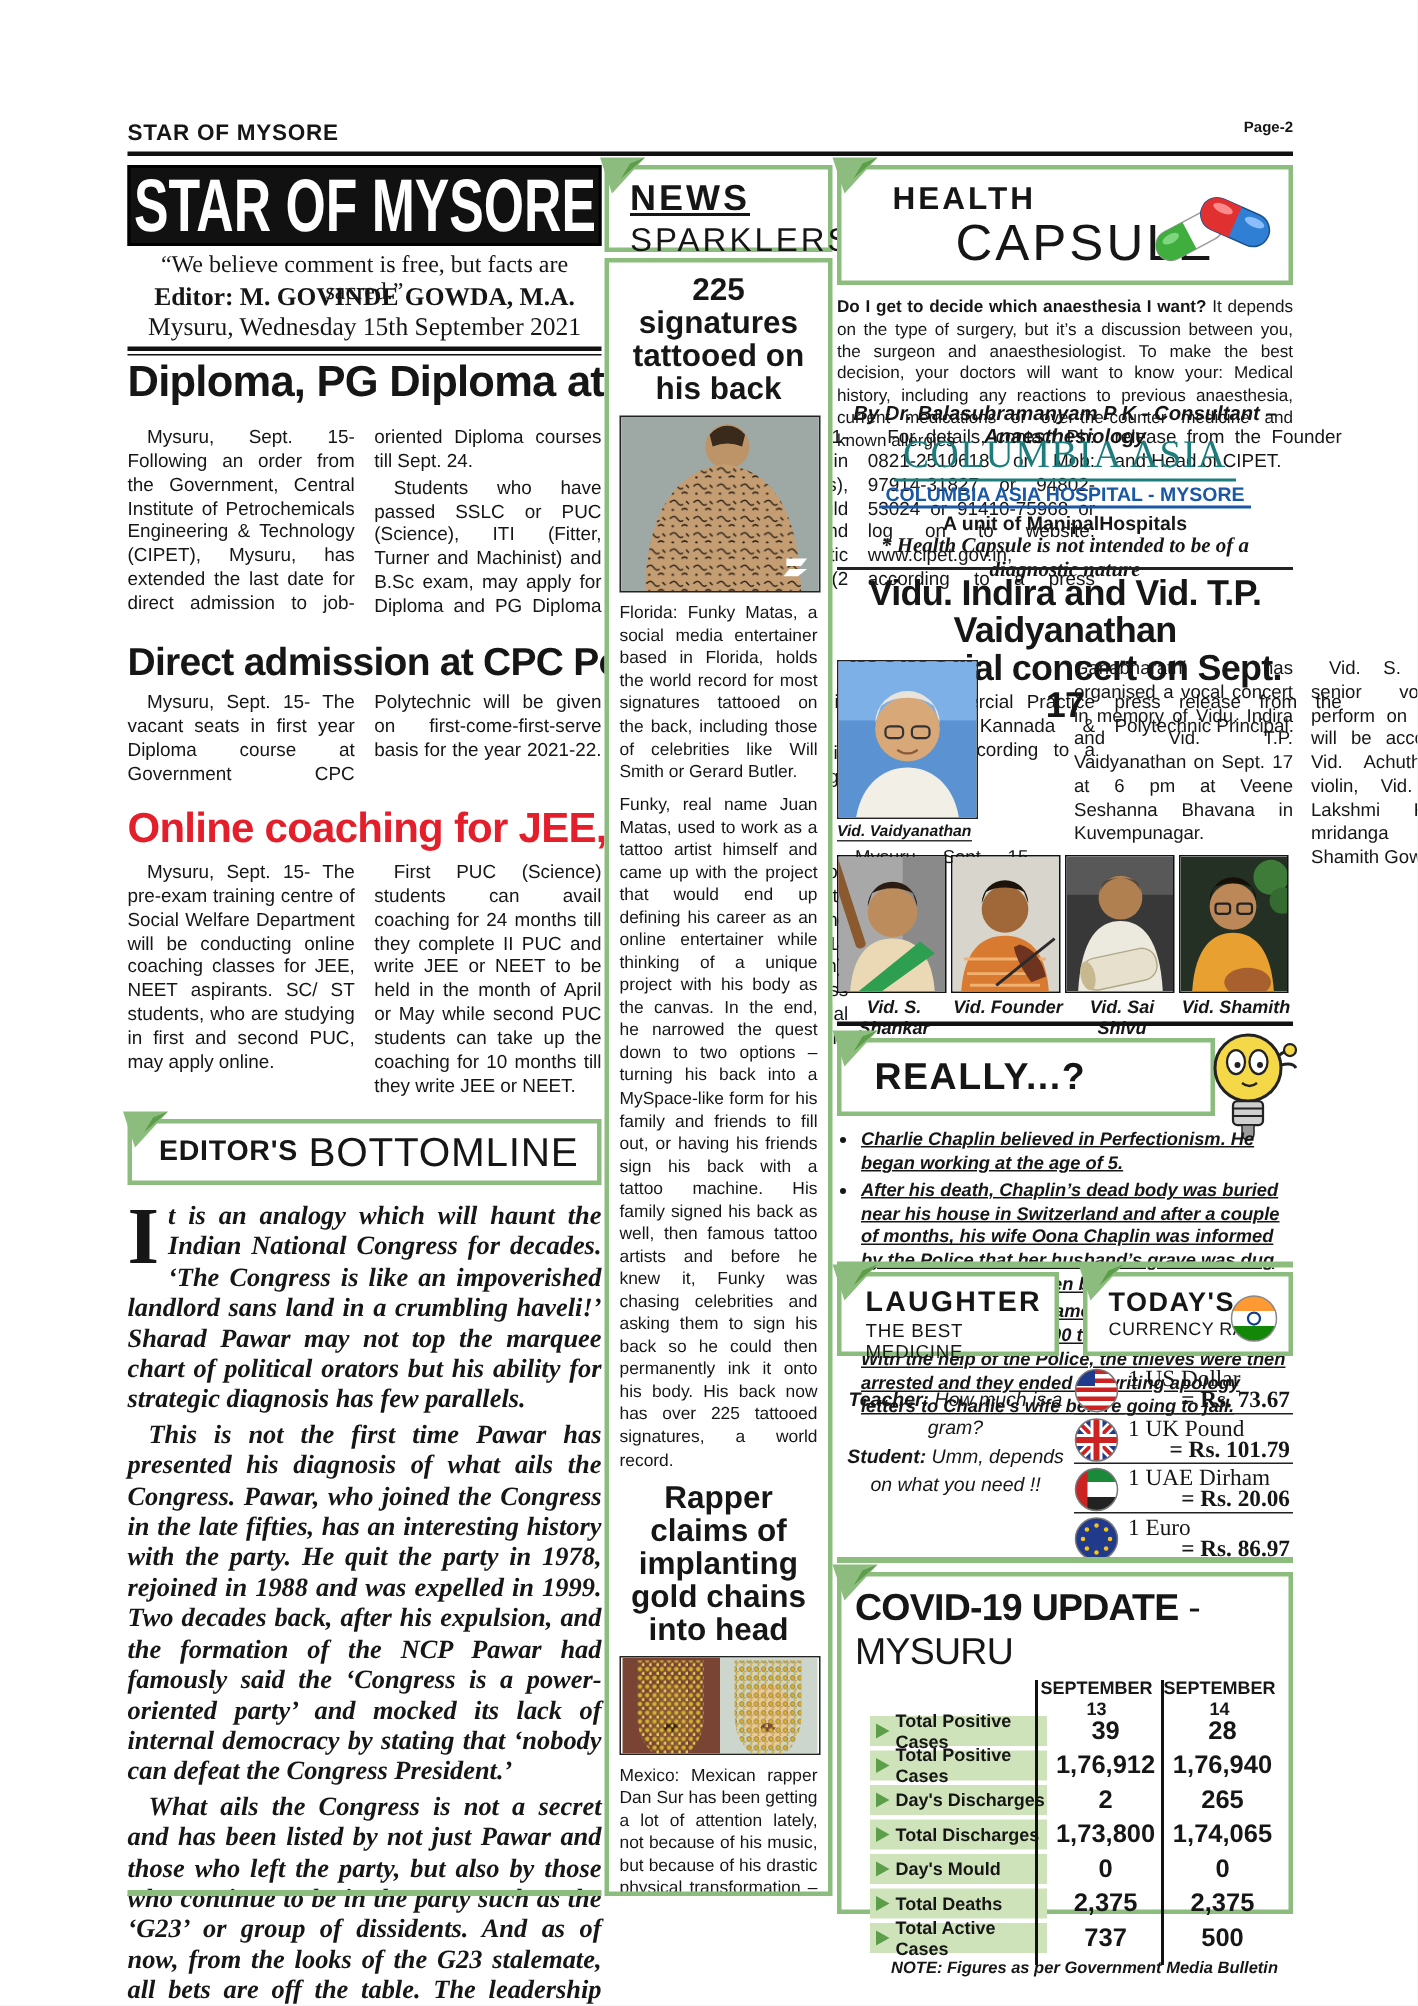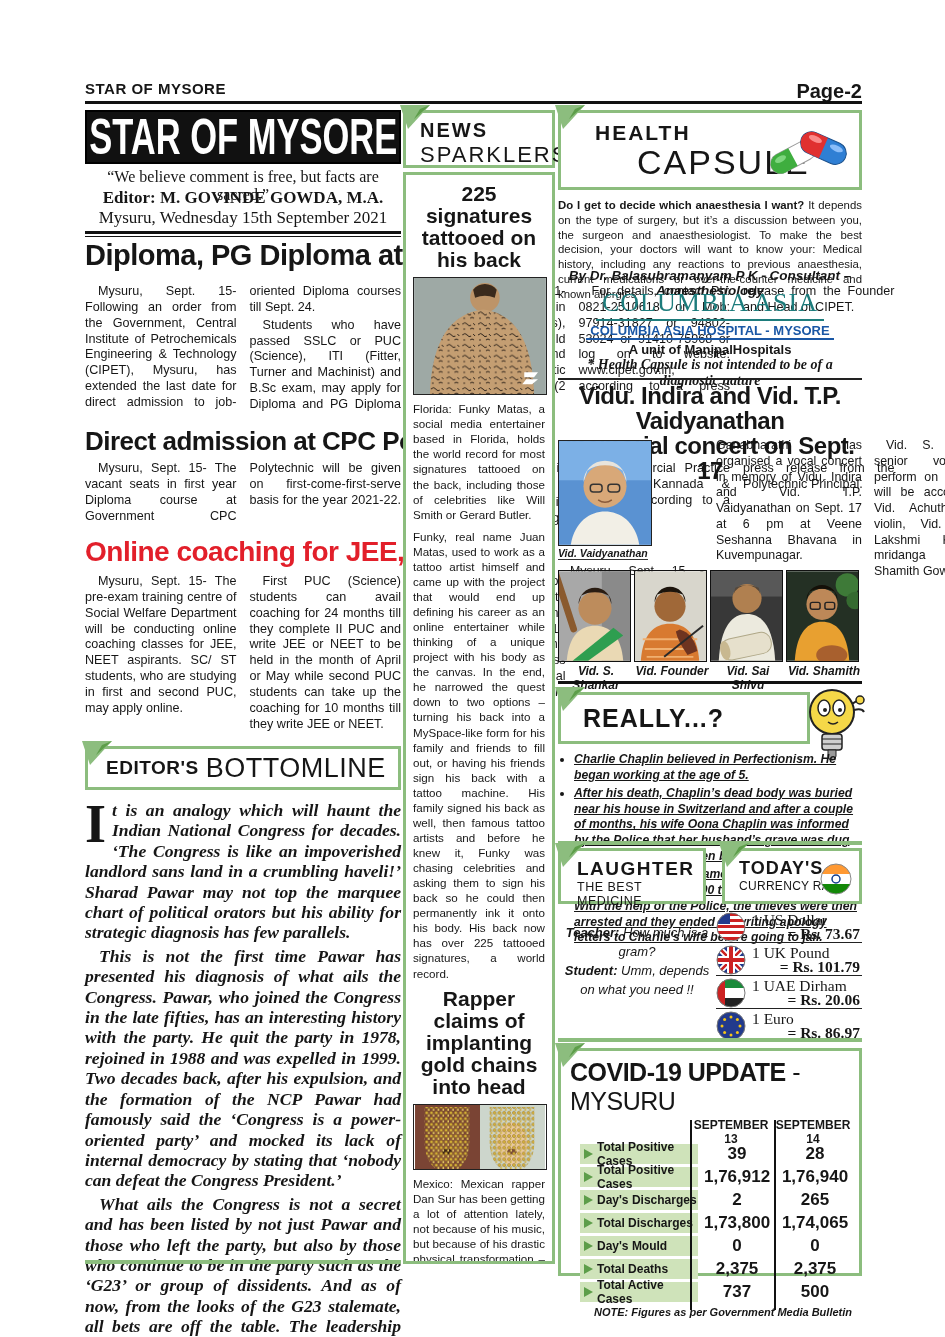--- a/index.html
+++ b/index.html
@@ -10,21 +10,21 @@
     --ink:#161616;
   }
   *{box-sizing:border-box;margin:0;padding:0;}
   body{background:#ececec;font-family:"Liberation Sans",sans-serif;color:var(--ink);}
   .page{position:relative;width:945px;height:1337px;background:#fff;margin:0 auto;overflow:hidden;}
 
   
   .runhead{position:absolute;left:85px;top:80px;width:777px;height:20px;}
   .runhead .lft{position:absolute;left:0;font-weight:700;font-size:15px;letter-spacing:.5px;}
   .runhead .ctr{position:absolute;left:0;right:120px;text-align:center;font-weight:700;font-size:16px;}
-  .runhead .rgt{position:absolute;right:0;font-weight:700;font-size:20px;}
+  .runhead .rgt{position:absolute;right:0;font-weight:700;font-size:10px;}
   .toprule{position:absolute;left:85px;top:101px;width:777px;height:3px;background:#111;}
 
   
   .col-left{position:absolute;left:85px;top:108px;width:316px;height:1160px;}
   .col-mid{position:absolute;left:403px;top:108px;width:152px;height:1160px;}
   .col-right{position:absolute;left:558px;top:108px;width:304px;height:1170px;}
 
   
   .mast{position:absolute;top:2px;left:0;width:100%;height:54px;background:#111;color:#fff;
         display:flex;align-items:center;justify-content:center;border:2px solid #000;}
@@ -55,21 +55,21 @@
 
   .bottomtext{position:absolute;top:692px;width:100%;height:462px;font-family:"Liberation Serif",serif;
               font-style:italic;font-weight:700;font-size:17.6px;line-height:1.16;text-align:justify;}
   .bottomtext p{margin:0 0 3px 0;text-indent:14px;}
   .bottomtext p.first{text-indent:0;}
   .dropcap{float:left;font-size:54px;line-height:.8;font-style:normal;padding:3px 6px 0 0;}
   .leftend{position:absolute;top:1152px;width:100%;height:4px;background:var(--green);}
 
   
   .newsbox{position:absolute;top:2px;left:0;width:100%;height:58px;padding:6px 0 0 14px;}
-  .newsbox .n1{font-weight:700;font-size:20px;letter-spacing:2px;}
+  .newsbox .n1{font-weight:700;font-size:24px;letter-spacing:2px;text-decoration:underline;}
   .newsbox .n2{font-size:22px;letter-spacing:2px;text-align:right;}
   .midbox{position:absolute;top:64px;left:0;width:100%;height:1092px;padding:6px 7px;overflow:hidden;}
   .mid-h{font-weight:700;font-size:21px;line-height:1.05;text-align:center;margin:2px 0 6px 0;}
   .mid-p{font-size:11.6px;line-height:1.3;text-align:justify;margin-bottom:7px;}
   .photo-frame{border:1px solid #222;display:block;}
 
   
   .healthbox{position:absolute;top:2px;width:100%;height:80px;padding:8px 0 0 34px;}
   .healthbox .h1{font-weight:700;font-size:21px;letter-spacing:2px;}
   .healthbox .h2{font-size:34px;letter-spacing:2px;margin-left:42px;margin-top:-2px;}

